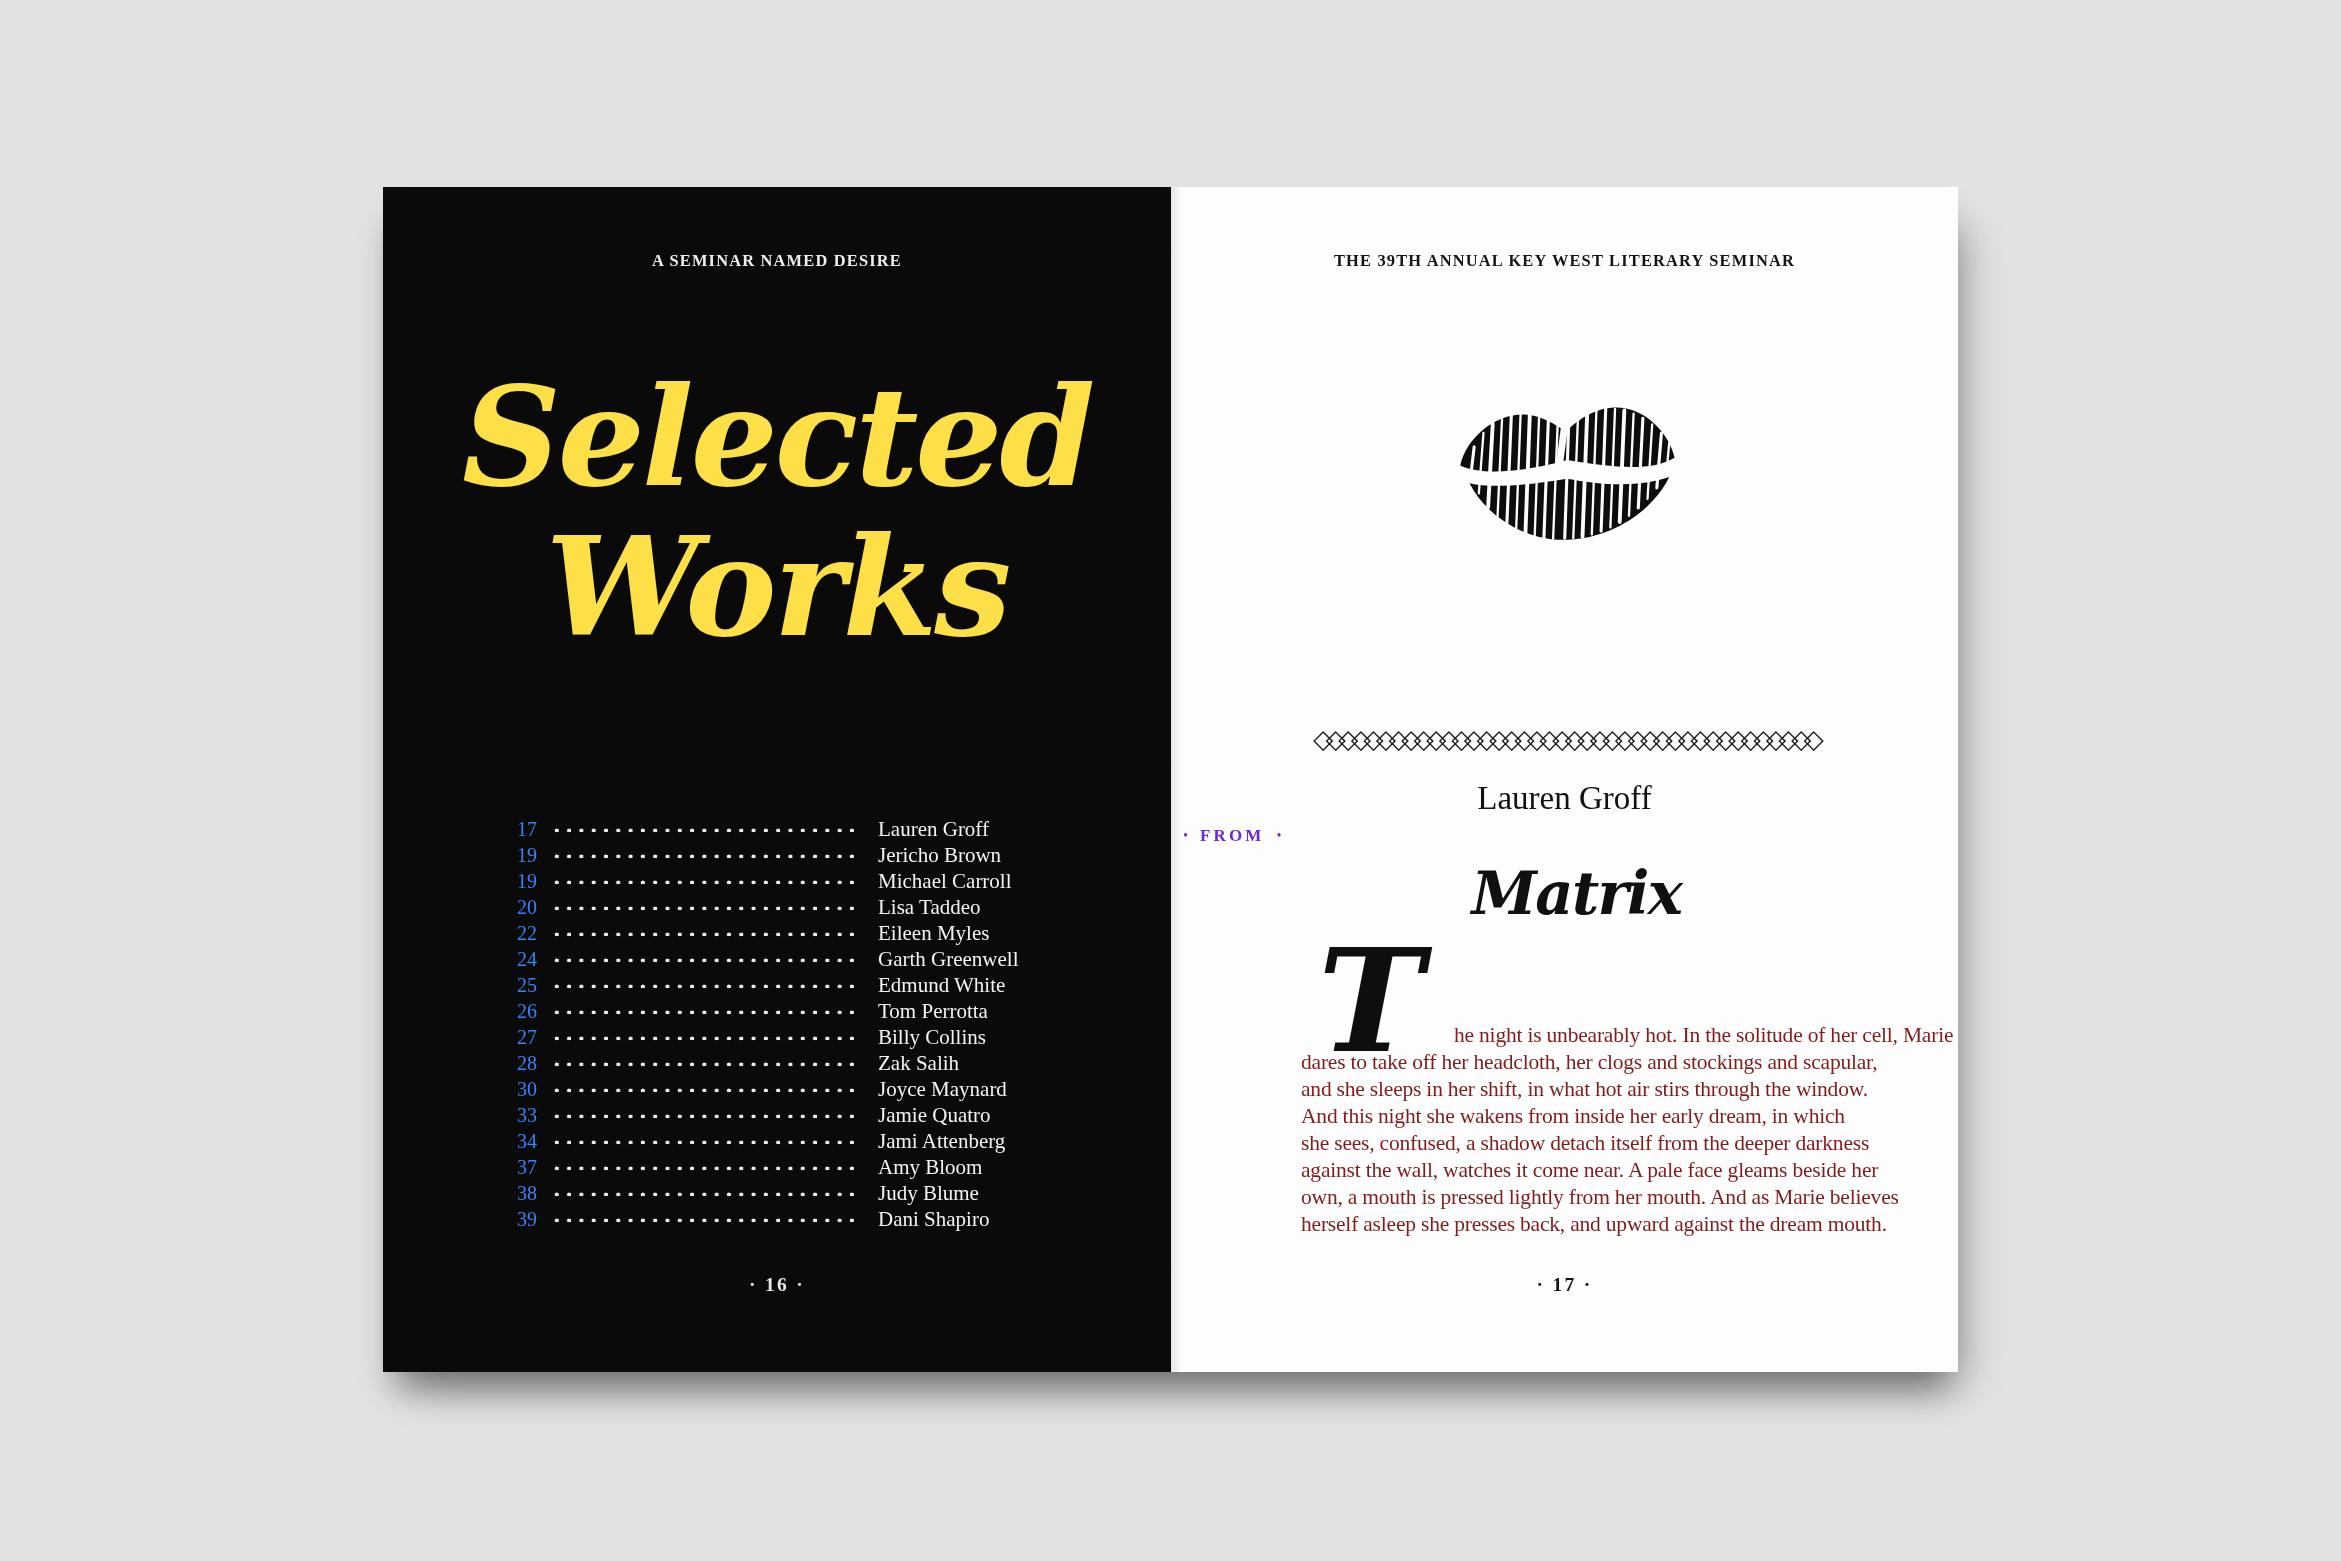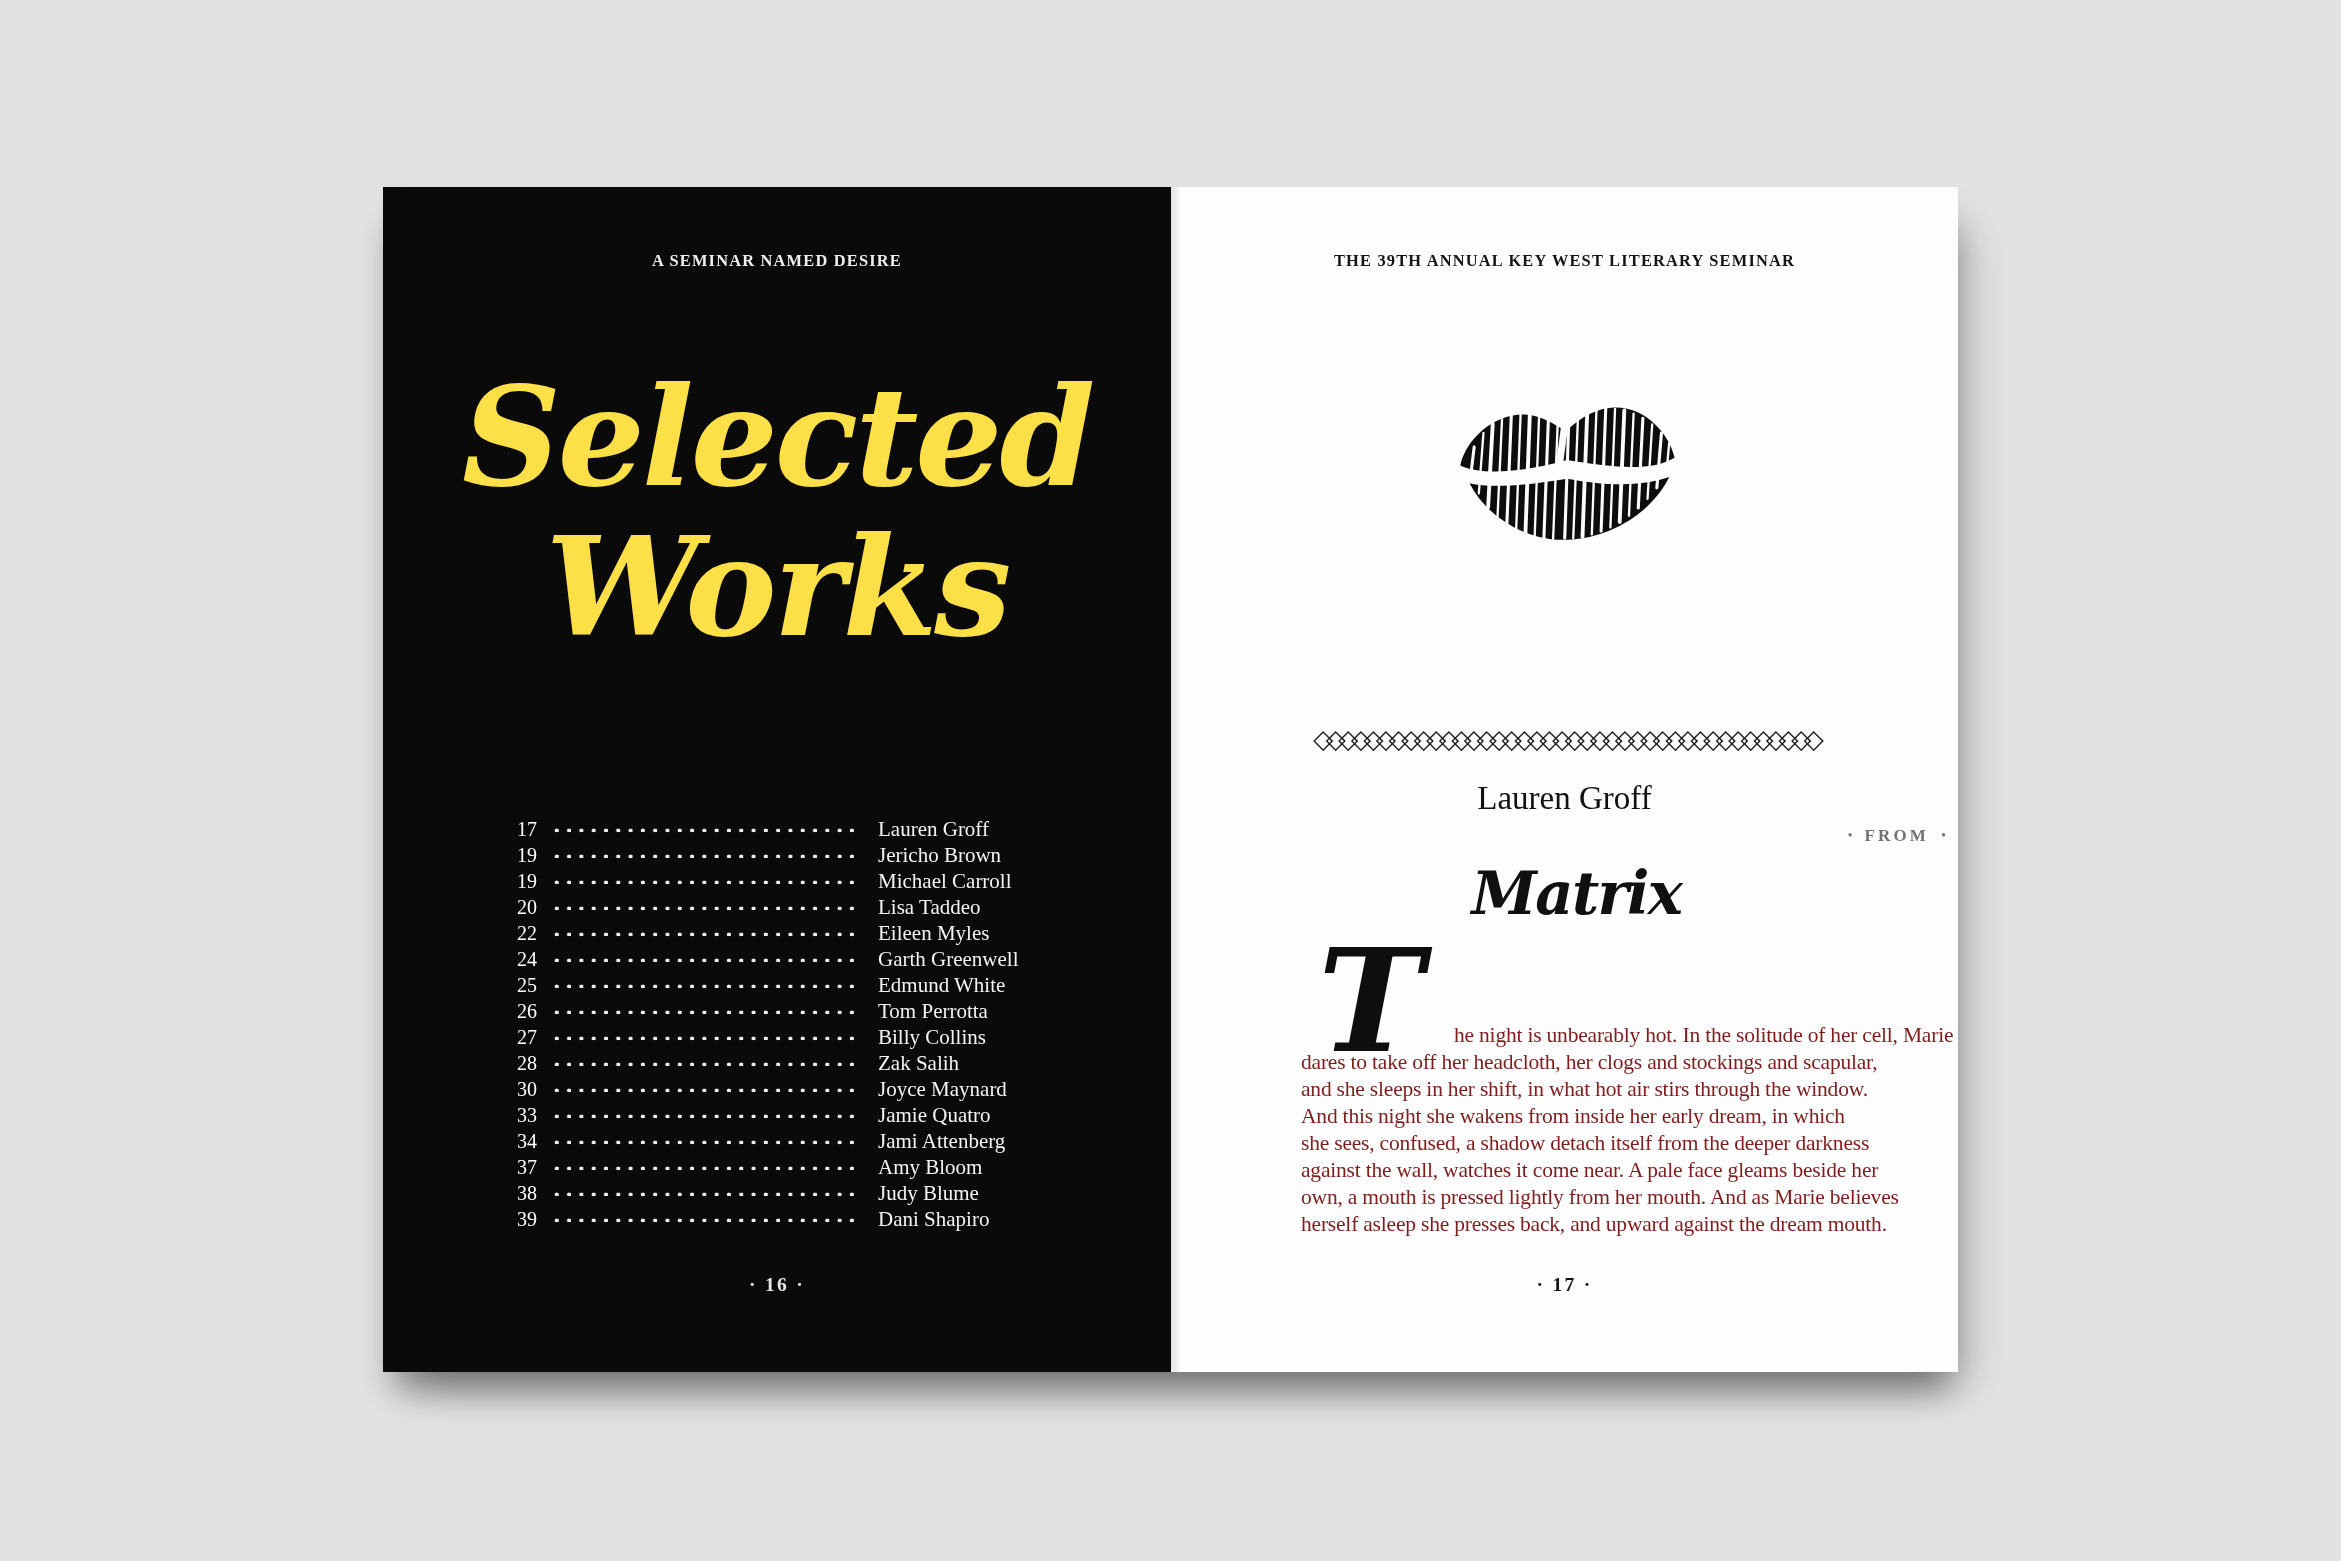--- a/index.html
+++ b/index.html
@@ -35,21 +35,21 @@
     text-align:center;font-family:"DejaVu Serif", serif;
     font-style:italic;font-weight:bold;
     font-size:137px;line-height:150px;color:#fde047;
     letter-spacing:-3.1px;
   }
   .title .title-line{display:block;}
 
   
   .toc{position:absolute;left:109px;top:629px;width:559px;}
   .toc-row{display:flex;align-items:center;height:26px;}
-  .toc-num{width:45px;text-align:right;font-size:20px;color:#ffffff;}
+  .toc-num{width:45px;text-align:right;font-size:20px;color:#3b82f6;}
   .toc-leader{
     flex:1;height:5.5px;margin:3.1px 19px 0 17px;
     background-image:radial-gradient(circle at 2.7px 2.7px,#ececec 2px,rgba(0,0,0,0) 2.3px);
     background-size:12.3px 5.5px;background-repeat:repeat-x;background-position:left center;
   }
   .toc-name{width:173px;font-size:21px;color:#f4f4f4;white-space:nowrap;}
 
   
   .folio{
     position:absolute;top:1087px;left:0;width:100%;text-align:center;
@@ -65,22 +65,22 @@
     position:absolute;top:536px;left:0;width:100%;text-align:center;
     font-family:"DejaVu Sans", sans-serif;
     font-size:26.5px;letter-spacing:-7.8px;color:#1b1b1b;white-space:nowrap;
     overflow:hidden;
   }
   .author{
     position:absolute;top:593px;left:0;width:100%;text-align:center;
     font-size:33px;color:#111;
   }
   .from-row{
-    position:absolute;top:639px;left:0;width:100%;text-align:right;
-    font-weight:bold;font-size:17px;letter-spacing:3.1px;color:#737373;
+    position:absolute;top:639px;left:0;width:100%;text-align:left;
+    font-weight:bold;font-size:17px;letter-spacing:3.1px;color:#6d28d9;
   }
   .from-bullet{font-size:11.7px;vertical-align:1.6px;letter-spacing:0;padding:0 12.5px;}
   .work-title{
     position:absolute;top:660px;left:0;width:100%;margin:12px;text-align:center;
     font-family:"DejaVu Serif", serif;font-style:italic;font-weight:bold;
     font-size:59px;letter-spacing:-1.6px;color:#101010;
   }
   .excerpt{
     position:absolute;left:130px;top:835px;width:617px;
   }

